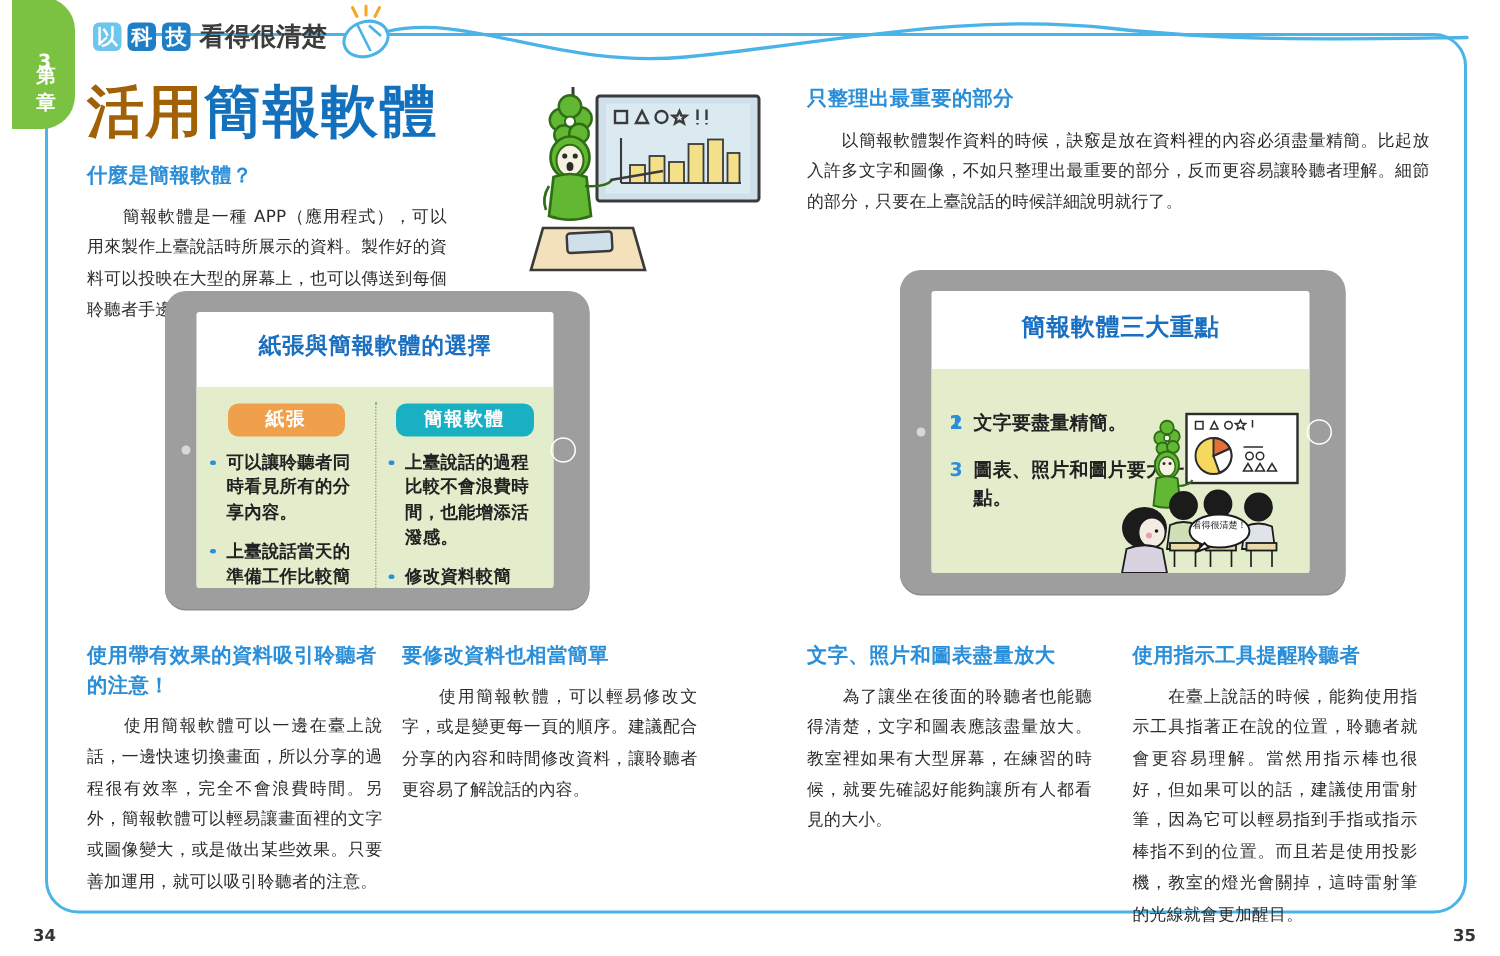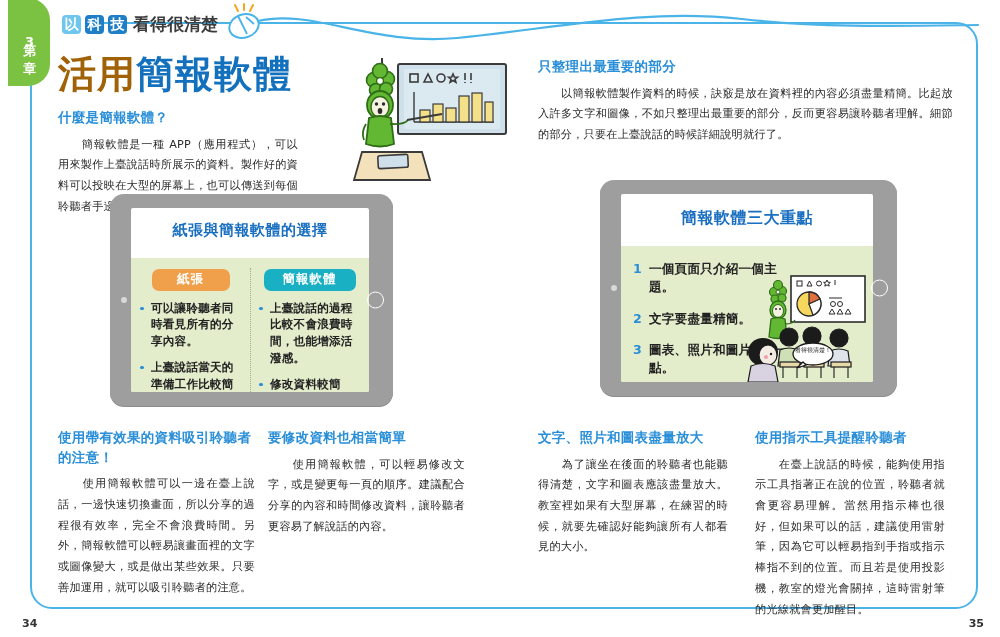--- a/index.html
+++ b/index.html
@@ -306,21 +306,20 @@
     <div class="home"></div>
   </div>
 
   <div class="tablet" style="left:600px;top:180px;width:297px;height:216px;">
     <div class="screen" style="left:21px;top:14px;right:24px;bottom:14px;border-radius:2px;">
       <div class="slide-title" style="font-size:16px;padding:14px 0 12px;">簡報軟體三大重點</div>
       <div class="slide-body" style="position:absolute;left:0;right:0;top:52px;bottom:0;padding:14px 12px 0;box-sizing:border-box;">
         <ul class="num-list" style="font-size:12.6px;max-width:165px;">
           <li>
             <span class="n">1</span>
-            <span>一個頁面只介紹一個主題。</span>
           </li>
           <li>
             <span class="n">2</span>
             <span>文字要盡量精簡。</span>
           </li>
           <li>
             <span class="n">3</span>
             <span>圖表、照片和圖片要大一點。</span>
           </li>
         </ul>
@@ -423,19 +422,19 @@
     <div class="body" style="margin-top:7px;">　　使用簡報軟體，可以輕易修改文字，或是變更每一頁的順序。建議配合分享的內容和時間修改資料，讓聆聽者更容易了解說話的內容。</div>
   </div>
 
   <div class="blk-abs" style="left:538px;top:428px;width:190px;">
     <div class="h3">文字、照片和圖表盡量放大</div>
     <div class="body" style="margin-top:7px;">　　為了讓坐在後面的聆聽者也能聽得清楚，文字和圖表應該盡量放大。教室裡如果有大型屏幕，在練習的時候，就要先確認好能夠讓所有人都看見的大小。</div>
   </div>
 
   <div class="blk-abs" style="left:755px;top:428px;width:190px;">
     <div class="h3">使用指示工具提醒聆聽者</div>
-    <div class="body" style="margin-top:7px;">　　在臺上說話的時候，能夠使用指示工具指著正在說的位置，聆聽者就會更容易理解。當然用指示棒也很好，但如果可以的話，建議使用雷射筆，因為它可以輕易指到手指或指示棒指不到的位置。而且若是使用投影機，教室的燈光會關掉，這時雷射筆的光線就會更加醒目。</div>
+    <div class="body" style="margin-top:7px;font-family:Liberation Serif, serif;">　　在臺上說話的時候，能夠使用指示工具指著正在說的位置，聆聽者就會更容易理解。當然用指示棒也很好，但如果可以的話，建議使用雷射筆，因為它可以輕易指到手指或指示棒指不到的位置。而且若是使用投影機，教室的燈光會關掉，這時雷射筆的光線就會更加醒目。</div>
   </div>
 
   <div class="pagenum left">34</div>
   <div class="pagenum right">35</div>
 
 </div>
 
 </body></html>

